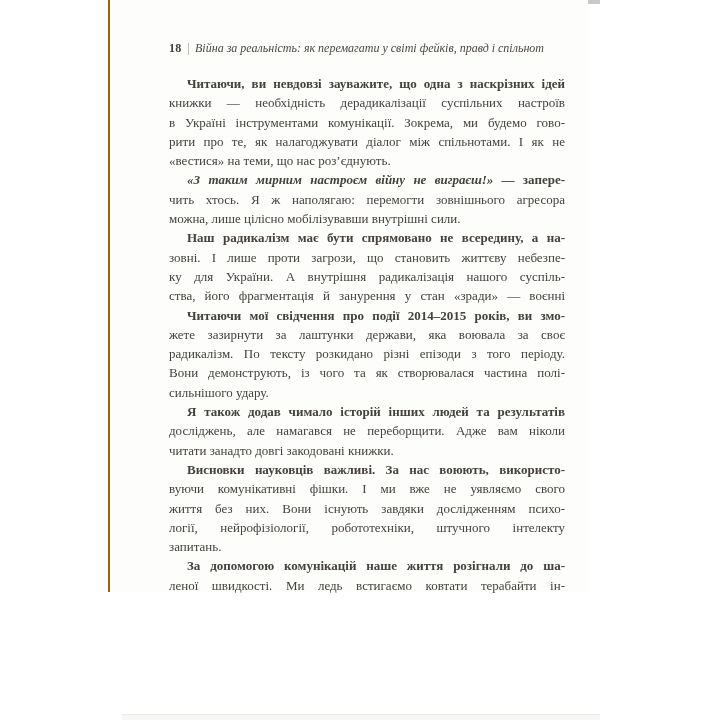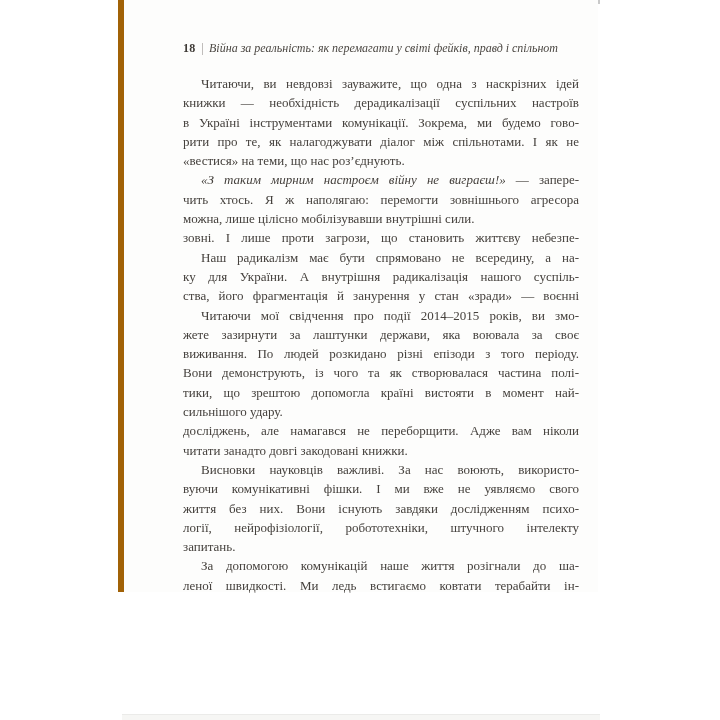--- a/index.html
+++ b/index.html
@@ -13,26 +13,26 @@
   }
   .stage {
     position: relative;
     width: 720px;
     height: 720px;
     background: #ffffff;
   }
   
   .page {
     position: absolute;
-    left: 118px;
+    left: 108px;
     top: 0;
     width: 480px;
     height: 592px;
     background: #fdfdfc;
-    border-left: 6px solid #a16207;
+    border-left: 2px solid #a16207;
     box-sizing: border-box;
   }
   .edge-top {
     position: absolute;
     left: 120px;
     top: 0;
     width: 480px;
     height: 4px;
     background: #c9c9c9;
   }
@@ -90,20 +90,21 @@
   .line.just {
     white-space: normal;
   }
   .line.plast {
     text-align: center;
     text-align-last: left;
     white-space: nowrap;
   }
   .line.indent {
     text-indent: 18px;
+    font-weight: bold;
   }
   .it { font-style: italic; }
 </style>
 </head>
 <body>
 
 <div class="stage">
 
   <div class="edge-top"></div>
 
@@ -123,36 +124,36 @@
         <div class="line plast">«вестися» на теми, що нас роз’єднують.</div>
       </div>
 
       <div>
         <div class="line just indent"><span class="it">«З таким мирним настроєм війну не виграєш!»</span><span> — запере-</span></div>
         <div class="line just">чить хтось. Я ж наполягаю: перемогти зовнішнього агресора</div>
         <div class="line plast">можна, лише цілісно мобілізувавши внутрішні сили.</div>
       </div>
 
       <div>
+        <div class="line just indent">Наш радикалізм має бути спрямовано не всередину, а на-</div>
         <div class="line just">зовні. І лише проти загрози, що становить життєву небезпе-</div>
-        <div class="line just indent">Наш радикалізм має бути спрямовано не всередину, а на-</div>
         <div class="line just">ку для України. А внутрішня радикалізація нашого суспіль-</div>
         <div class="line just">ства, його фрагментація й занурення у стан «зради» — воєнні</div>
       </div>
 
       <div>
         <div class="line just indent">Читаючи мої свідчення про події 2014–2015 років, ви змо-</div>
         <div class="line just">жете зазирнути за лаштунки держави, яка воювала за своє</div>
-        <div class="line just">виживання. По людей розкидано різні епізоди з того періоду.</div>
+        <div class="line just">радикалізм. По тексту розкидано різні епізоди з того періоду.</div>
         <div class="line just">Вони демонструють, із чого та як створювалася частина полі-</div>
-        <div class="line just">тики, що зрештою допомогла країні вистояти в момент най-</div>
         <div class="line plast">сильнішого удару.</div>
       </div>
 
       <div>
+        <div class="line just indent">Я також додав чимало історій інших людей та результатів</div>
         <div class="line just">досліджень, але намагався не переборщити. Адже вам ніколи</div>
         <div class="line plast">читати занадто довгі закодовані книжки.</div>
       </div>
 
       <div>
         <div class="line just indent">Висновки науковців важливі. За нас воюють, використо-</div>
         <div class="line just">вуючи комунікативні фішки. І ми вже не уявляємо свого</div>
         <div class="line just">життя без них. Вони існують завдяки дослідженням психо-</div>
         <div class="line just">логії, нейрофізіології, робототехніки, штучного інтелекту</div>
         <div class="line plast">запитань.</div>

